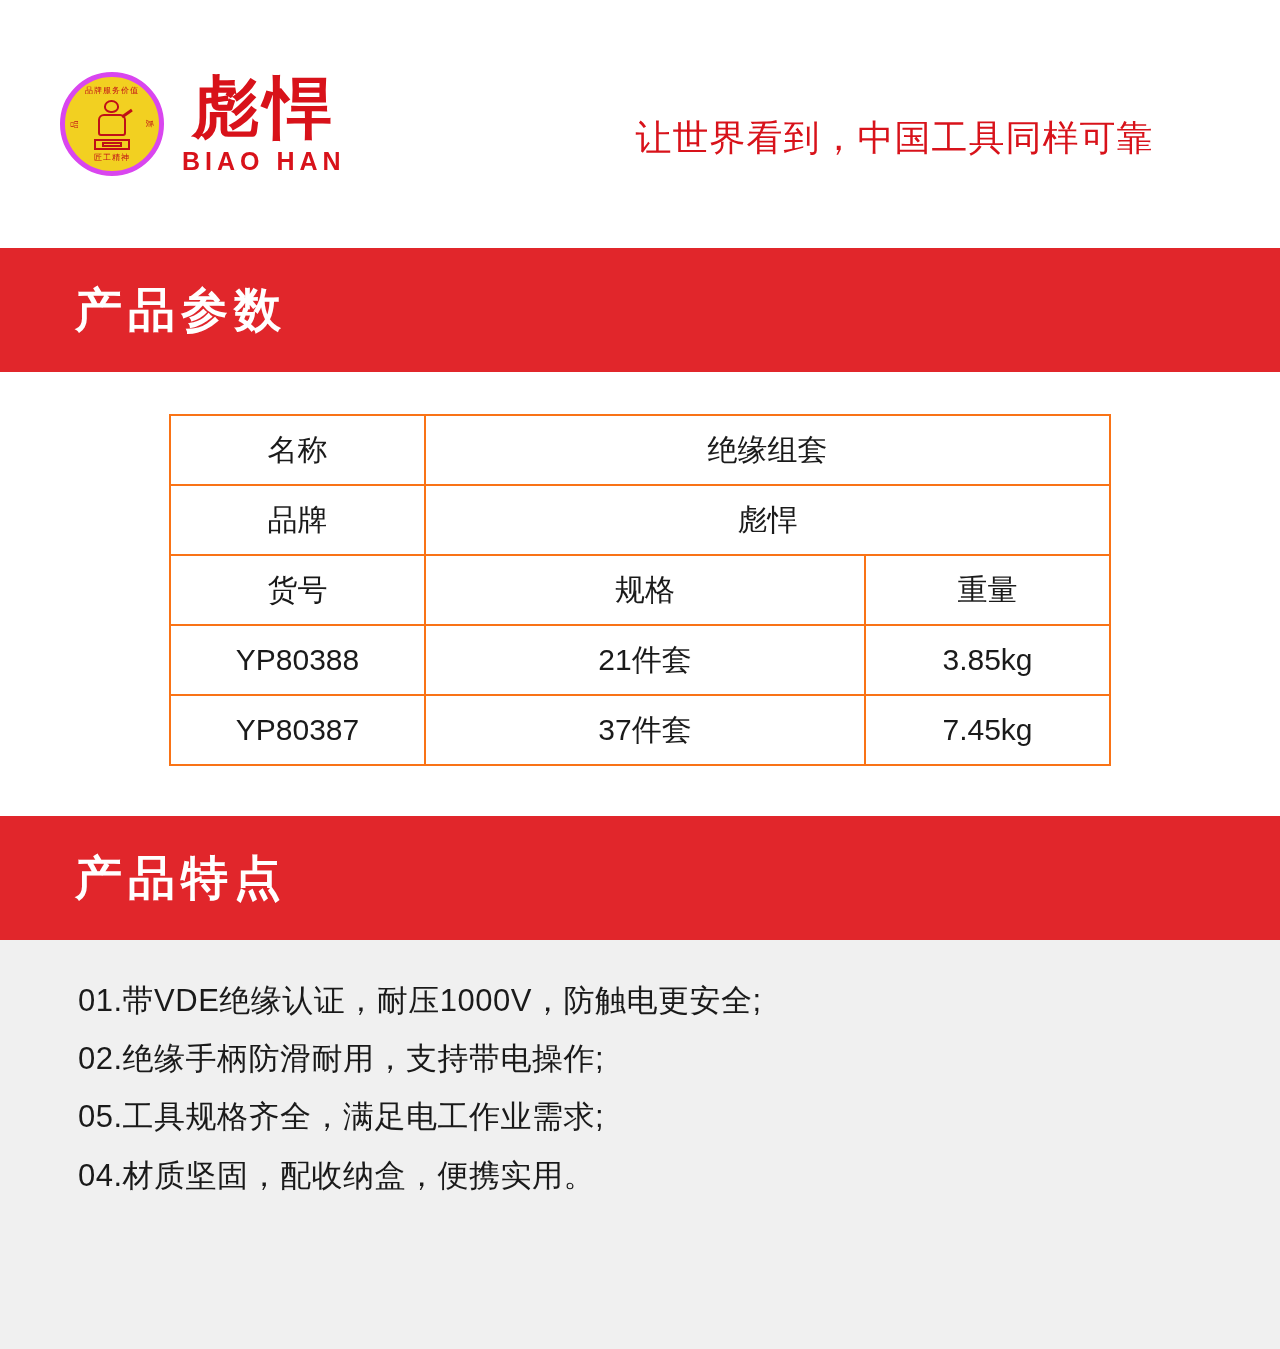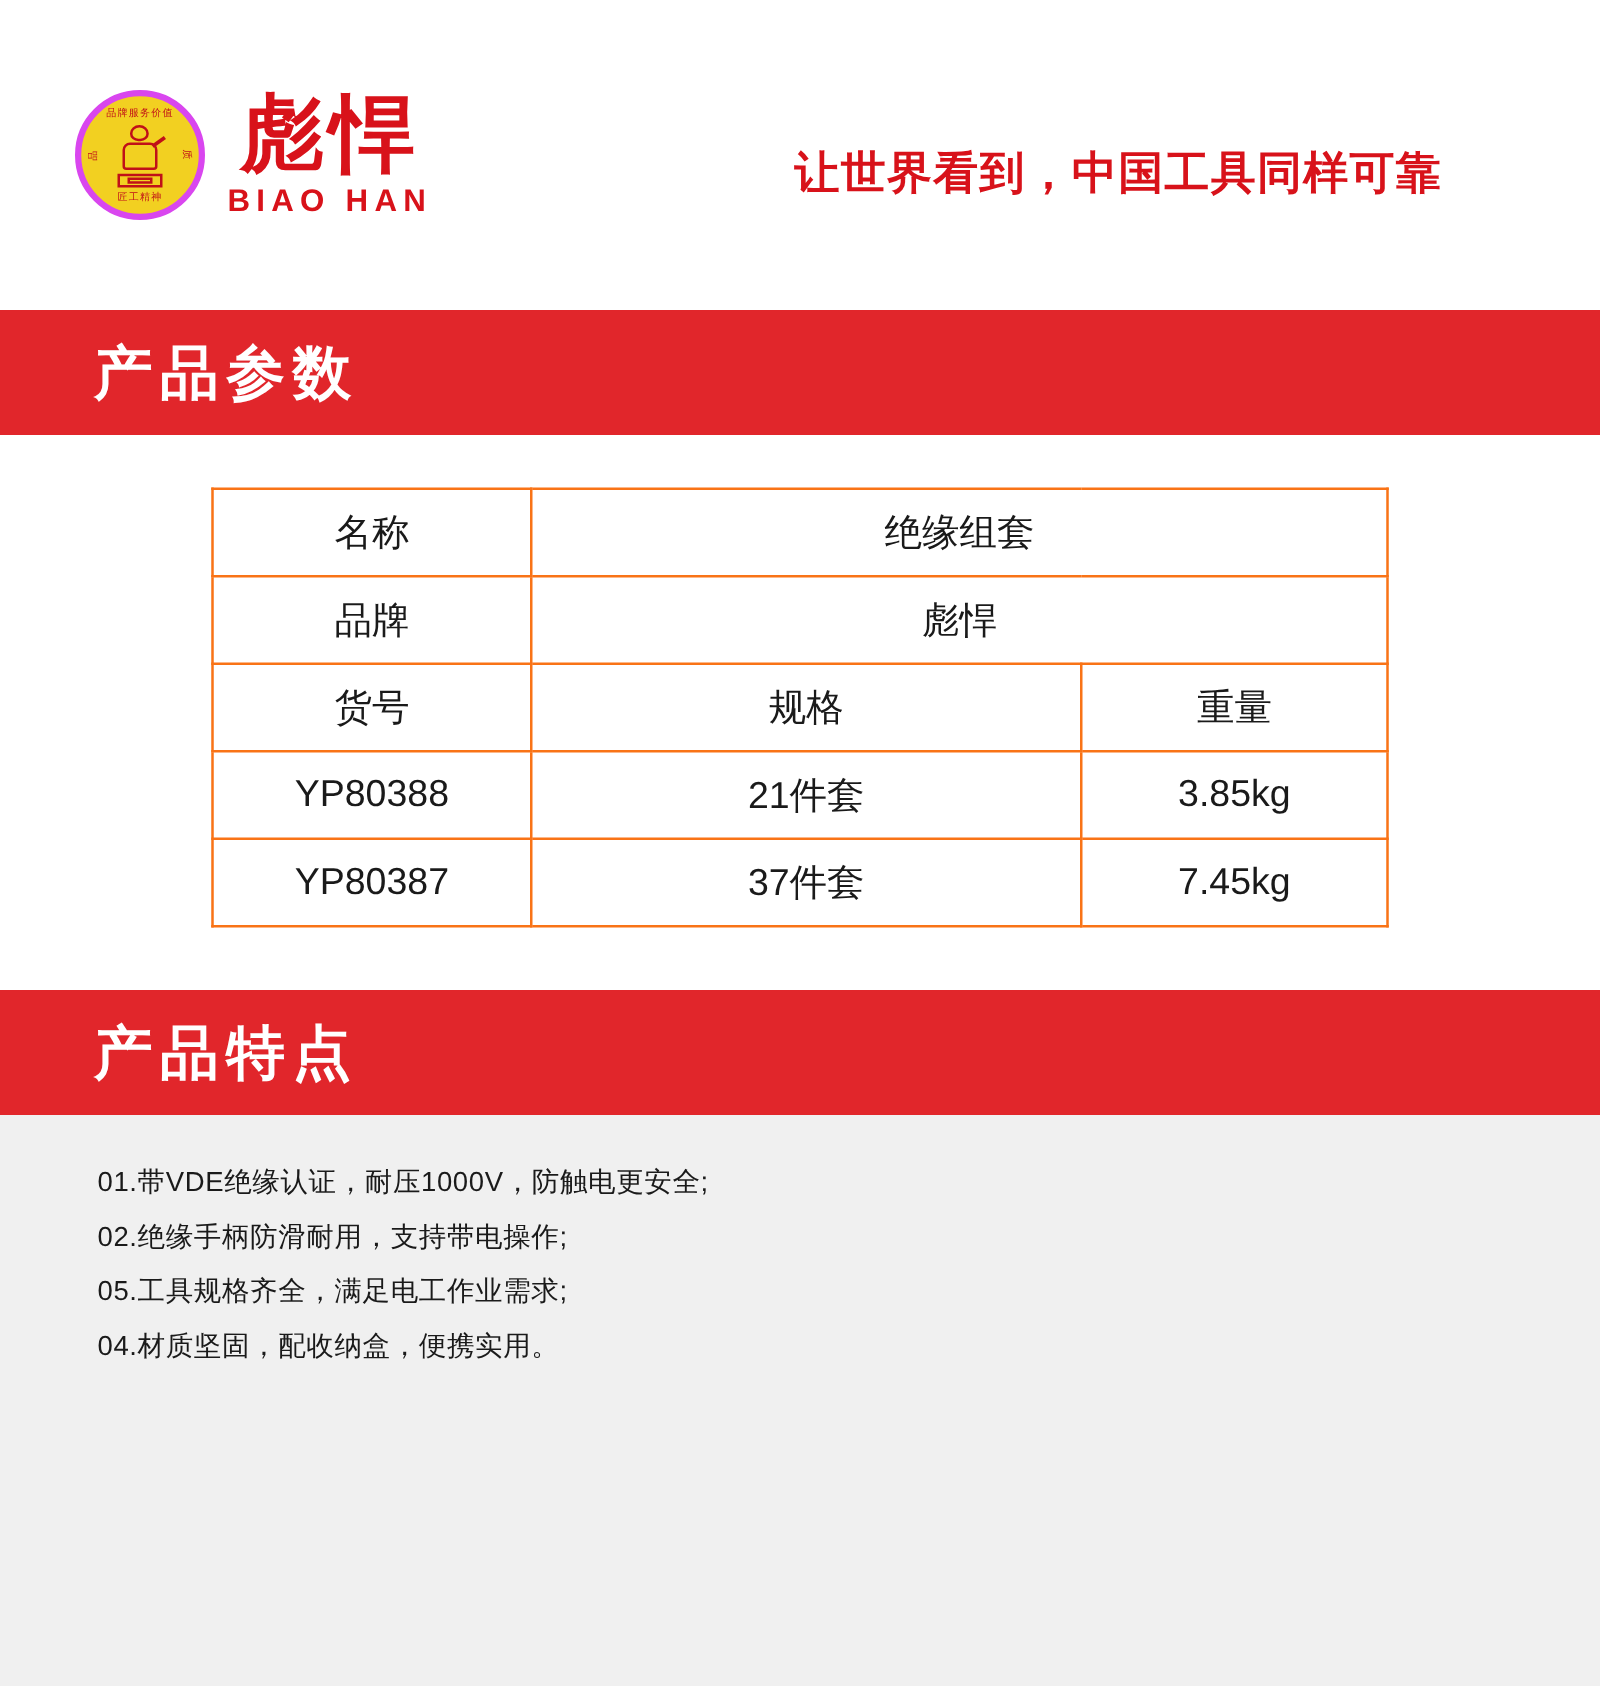--- a/index.html
+++ b/index.html
@@ -128,30 +128,30 @@
   .brand-en {
     color: #d8121a;
     font-size: 25px;
     font-weight: bold;
     letter-spacing: 5px;
     margin-top: 6px;
   }
   .slogan {
     color: #d8121a;
     font-size: 36px;
-    font-weight: bold;
+    font-weight: normal;
     letter-spacing: 1px;
     margin-left: 290px;
     margin-top: 28px;
   }
 
   
   .section-bar {
     background: #e1262b;
-    height: 100px;
+    height: 124px;
     display: flex;
     align-items: center;
     padding-left: 75px;
     box-sizing: border-box;
   }
   .section-bar h2 {
     margin: 0;
     color: #ffffff;
     font-size: 47px;
     font-weight: bold;
@@ -177,21 +177,21 @@
     padding: 4px 0;
   }
 
   
   .features {
     background: #f0f0f0;
     padding: 36px 0 0 78px;
   }
   .features p {
     margin: 0 0 8px 0;
-    font-size: 22px;
+    font-size: 31px;
     line-height: 1.62;
     color: #1a1a1a;
     letter-spacing: 0.5px;
   }
 </style>
 </head>
 <body>
 
 <div class="header">
   <div class="brand">

